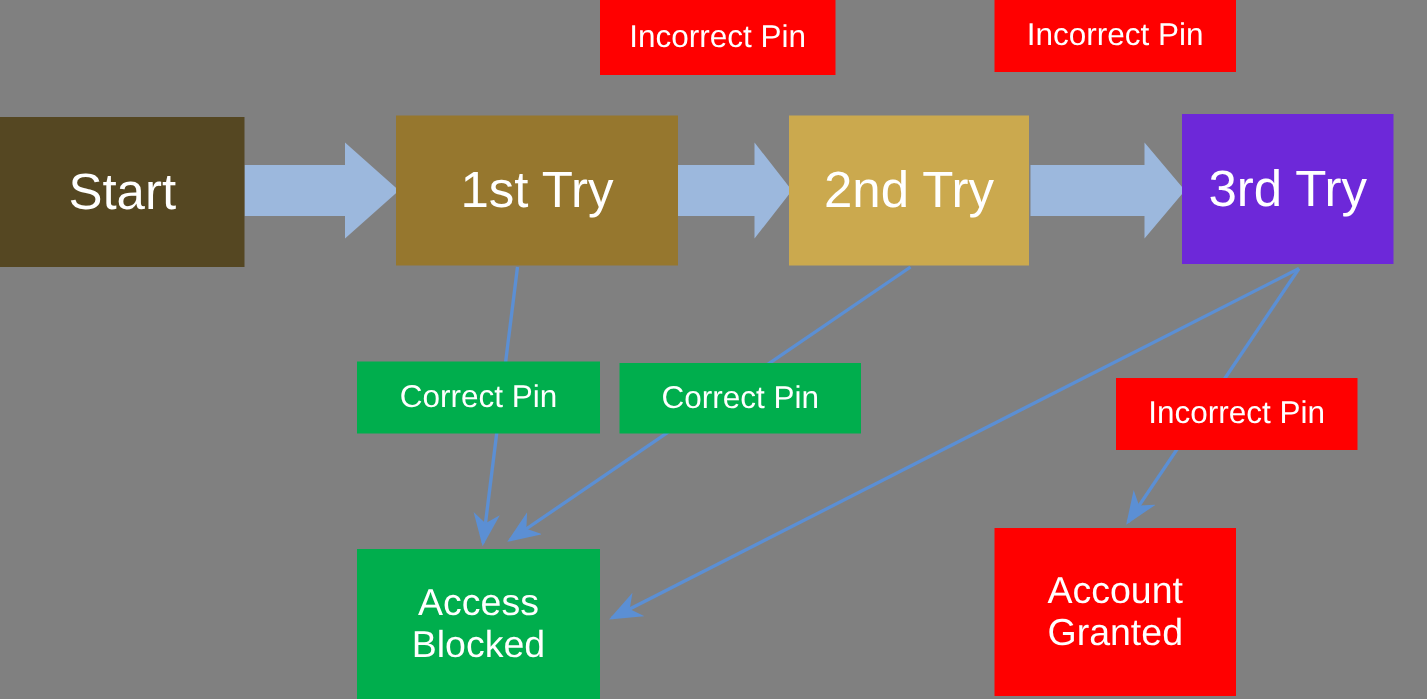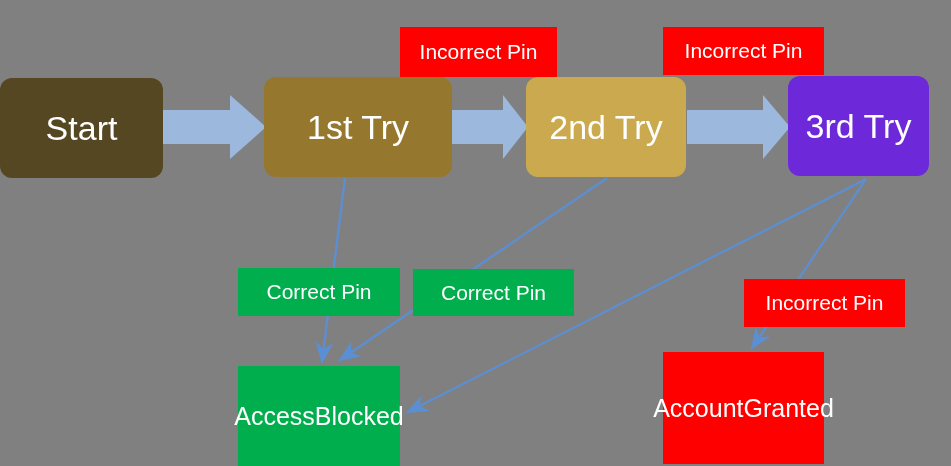--- a/index.html
+++ b/index.html
@@ -23,31 +23,29 @@
     justify-content: center;
     text-align: center;
     color: #ffffff;
     box-sizing: border-box;
     line-height: 1.12;
     z-index: 3;
   }
   .stage-node {
     font-size: 34px;
     font-weight: 400;
-    border-radius: 12px;
   }
   .label-node {
     font-size: 21px;
     font-weight: 400;
-    margin-top: 27px;
   }
   .terminal-node {
     font-size: 25px;
     font-weight: 400;
-    flex-direction: row;
+    flex-direction: column;
   }
   .terminal-node span { display: block; }
 
   
   #node-start   { left:0px;   top:78px;  width:163px; height:100px; background:#554722; }
   #node-try1    { left:264px; top:77px;  width:188px; height:100px; background:#96772e; }
   #node-try2    { left:526px; top:77px;  width:160px; height:100px; background:#cba94e;text-align:center; }
   #node-try3    { left:788px; top:76px;  width:141px; height:100px; background:#6d28d9; }
 
   

